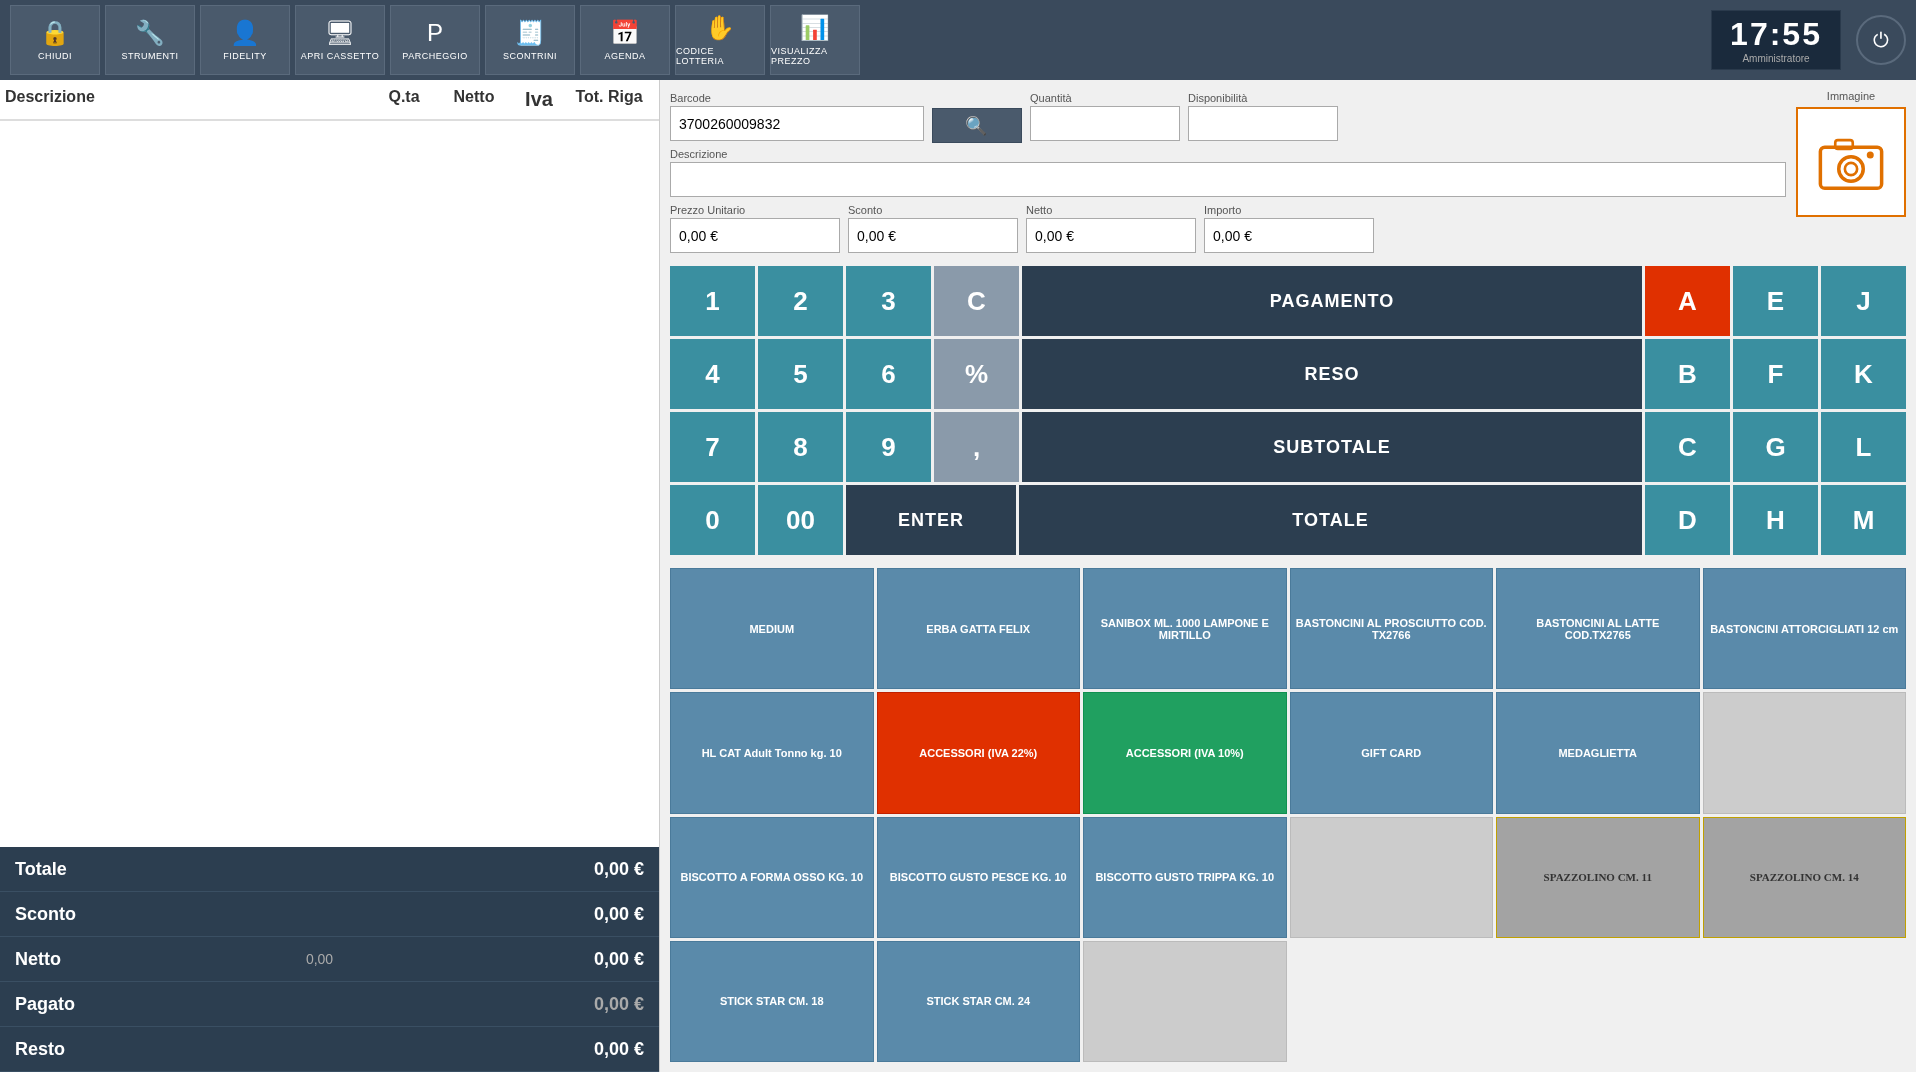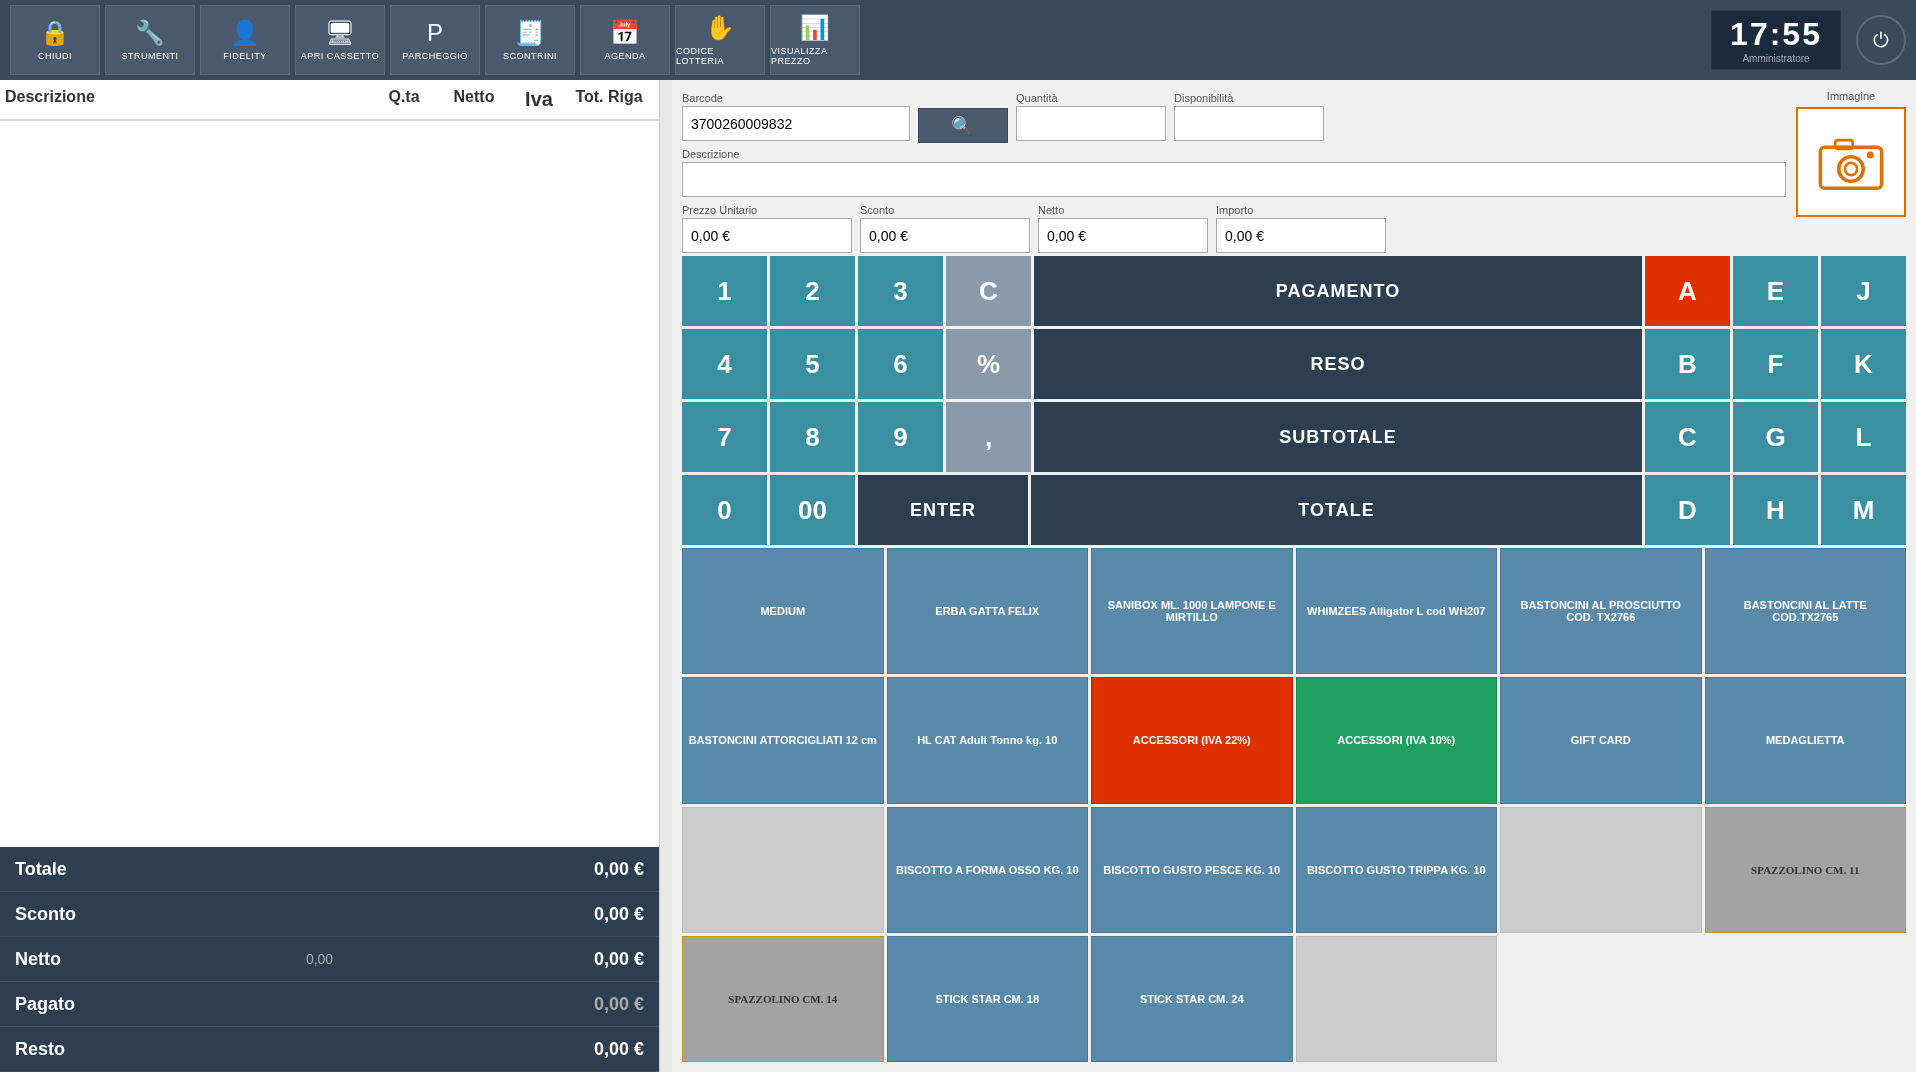--- a/index.html
+++ b/index.html
@@ -112,22 +112,21 @@
     .total-value { font-size: 18px; font-weight: bold; min-width: 120px; text-align: right; }
     .total-row.pagato .total-value { color: #aaa; }
 
     
     #right-panel {
       flex: 1;
       background: #f0f0f0;
       display: flex;
       flex-direction: column;
       padding: 10px;
-      gap: 3px;
-      margin-left: 12px;
+      gap: 13px;
     }
 
     
     #barcode-area {
       display: flex;
       gap: 10px;
       align-items: flex-start;
     }
     #barcode-fields {
       flex: 1;
@@ -149,21 +148,21 @@
       font-size: 11px;
       color: #555;
     }
     .field-input {
       border: 1px solid #aaa;
       padding: 6px 8px;
       font-size: 14px;
       background: white;
       height: 35px;
     }
-    #barcode-input { width: 228px; }
+    #barcode-input { width: 254px; }
     #qty-input { width: 150px; }
     #disp-input { width: 150px; }
 
     #barcode-scan-btn {
       background: #4a5a6c;
       border: 1px solid #3a4a5c;
       color: white;
       padding: 6px 10px;
       cursor: pointer;
       height: 35px;
@@ -445,21 +444,20 @@
         <button class="kp-btn kp-teal">H</button>
         <button class="kp-btn kp-teal">M</button>
       </div>
     </div>
 
     <div id="products-grid">
 
     <div class="prod-btn teal">MEDIUM</div>
         <div class="prod-btn teal">ERBA GATTA FELIX</div>
         <div class="prod-btn teal">SANIBOX ML. 1000 LAMPONE E MIRTILLO</div>
-        <div class="prod-btn teal">WHIMZEES Alligator L cod WH207</div>
         <div class="prod-btn teal">BASTONCINI AL PROSCIUTTO COD. TX2766</div>
         <div class="prod-btn teal">BASTONCINI AL LATTE COD.TX2765</div>
         <div class="prod-btn teal">BASTONCINI ATTORCIGLIATI 12 cm</div>
         <div class="prod-btn teal">HL CAT Adult Tonno kg. 10</div>
         <div class="prod-btn red">ACCESSORI (IVA 22%)</div>
         <div class="prod-btn green">ACCESSORI (IVA 10%)</div>
         <div class="prod-btn teal">GIFT CARD</div>
         <div class="prod-btn teal">MEDAGLIETTA</div>
         <div class="prod-btn empty"></div>
         <div class="prod-btn teal">BISCOTTO A FORMA OSSO KG. 10</div>

